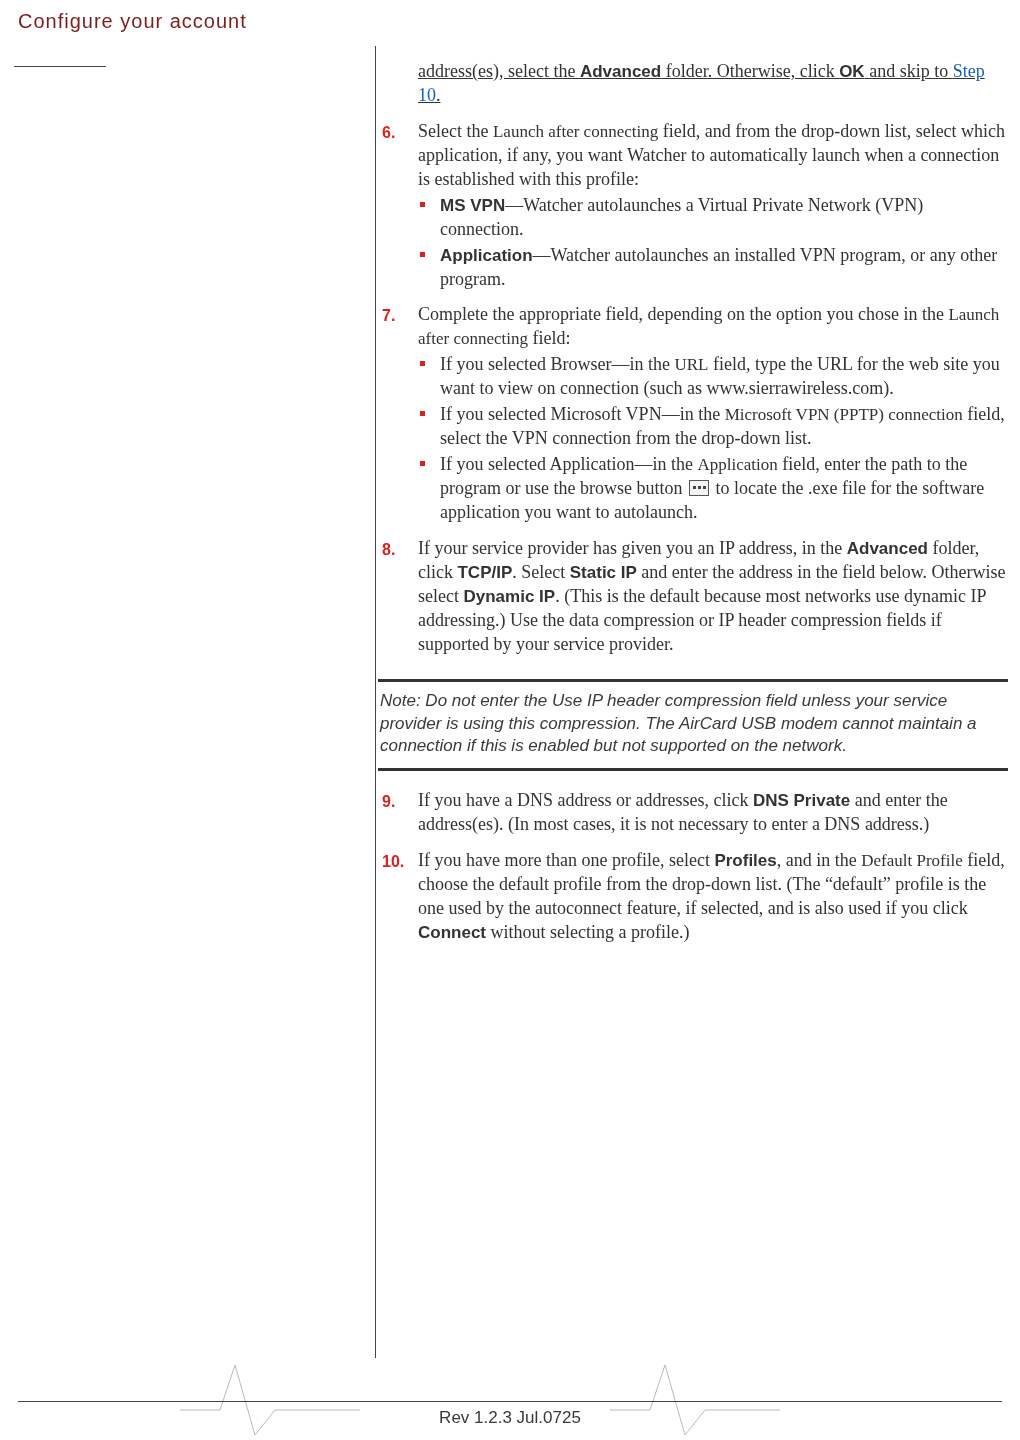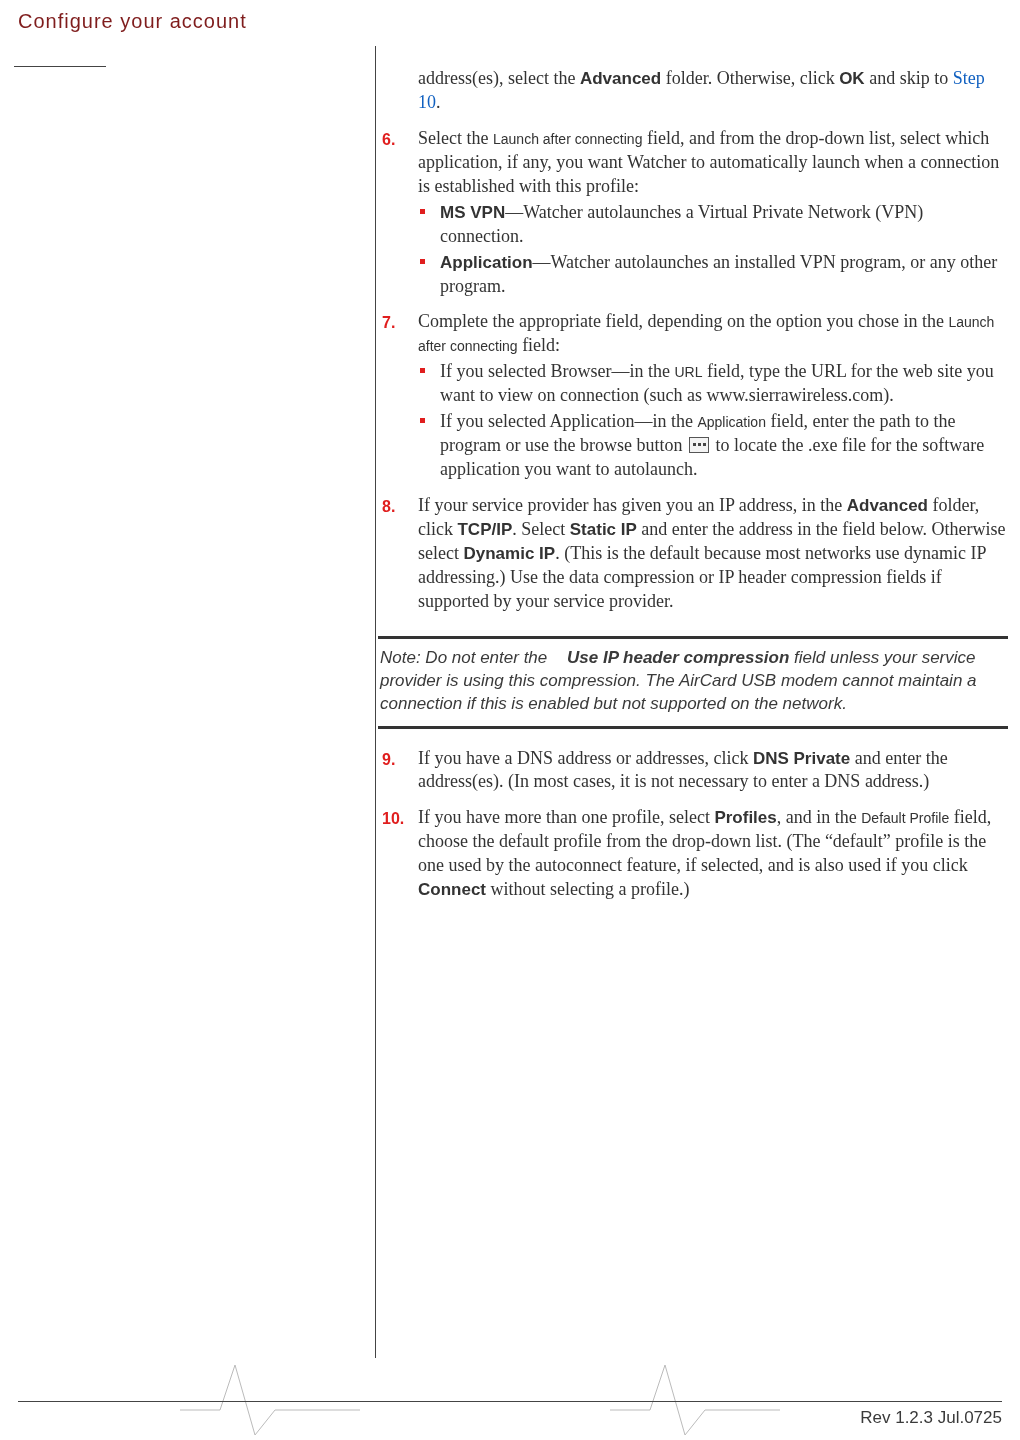--- a/index.html
+++ b/index.html
@@ -53,21 +53,21 @@
   }
   .step-num {
     position: absolute;
     left: 0;
     top: 2px;
     font-family: Arial, Helvetica, sans-serif;
     font-weight: bold;
     color: #e01e1e;
     font-size: 16px;
   }
-  .sans { font-family: Liberation Sans, sans-serif; font-size: 14px; }
+  .sans { font-family: Liberation Serif, serif; font-size: 17px; }
   .bold-sans { font-family: Arial, Helvetica, sans-serif; font-weight: bold; font-size: 17px; }
   .link { color: #1060c0; }
   .bullets { margin-top: 2px; }
   .bul {
     position: relative;
     padding-left: 22px;
     margin-top: 2px;
   }
   .bul .dot {
     position: absolute;
@@ -82,21 +82,21 @@
     border-top: 3px solid #333;
     border-bottom: 3px solid #333;
     padding: 8px 2px 10px 2px;
     font-family: Arial, Helvetica, sans-serif;
     font-style: italic;
     font-size: 17px;
     line-height: 1.35;
     color: #3a3a3a;
     margin-left: -4px;
   }
-  .note-box .bi { font-weight: bold; margin-left: 15px; }
+  .note-box .bi { font-weight: normal; }
   .browse-btn {
     display: inline-block;
     width: 18px;
     height: 14px;
     border: 1px solid #555;
     vertical-align: -2px;
     position: relative;
     background: #f3f3f3;
     margin: 0 2px;
   }
@@ -114,21 +114,21 @@
     font-family: Arial, Helvetica, sans-serif;
     font-size: 17px;
     color: #3a3a3a;
   }
   .footer-rule {
     border-top: 1px solid #444;
     margin-bottom: 6px;
   }
   .footer-row {
     display: flex;
-    justify-content: flex-end;
+    justify-content: center;
   }
   
   .wave-svg {
     position: absolute;
     left: 180px;
     bottom: 0;
     width: 600px;
     height: 135px;
   }
   .wave-svg path {
@@ -139,38 +139,39 @@
 </style>
 </head>
 <body>
 
 <div class="header-title">Configure your account</div>
 <div class="header-rule"></div>
 <div class="vrule"></div>
 
 <div class="content">
 
-  <div class="step" style="margin-top:7px;">
+  <div class="step" style="margin-top:0;text-decoration:underline;">
     <span>address(es), select the </span><span class="bold-sans">Advanced</span><span> folder. Otherwise, click </span><span class="bold-sans">OK</span><span> and skip to </span><span class="link">Step 10</span><span>.</span>
   </div>
 
   <div class="step">
     <span class="step-num">6.</span>
     <span>Select the </span><span class="sans">Launch after connecting</span><span> field, and from the drop-down list, select which application, if any, you want Watcher to automatically launch when a connection is established with this profile:</span>
     <div class="bullets">
       <div class="bul"><span class="dot"></span><span class="bold-sans">MS VPN</span><span>—Watcher autolaunches a Virtual Private Network (VPN) connection.</span></div>
       <div class="bul"><span class="dot"></span><span class="bold-sans">Application</span><span>—Watcher autolaunches an installed VPN program, or any other program.</span></div>
     </div>
   </div>
 
   <div class="step">
     <span class="step-num">7.</span>
     <span>Complete the appropriate field, depending on the option you chose in the </span><span class="sans">Launch after connecting</span><span> field:</span>
     <div class="bullets">
       <div class="bul"><span class="dot"></span><span>If you selected Browser—in the </span><span class="sans">URL</span><span> field, type the URL for the web site you want to view on connection (such as www.sierrawireless.com).</span></div>
+      <div class="bul"><span class="dot"></span><span>If you selected Microsoft VPN—in the </span><span class="sans">Microsoft VPN (PPTP) connection</span><span> field, select the VPN connection from the drop-down list.</span></div>
       <div class="bul"><span class="dot"></span><span>If you selected Application—in the </span><span class="sans">Application</span><span> field, enter the path to the program or use the browse button </span><span class="browse-btn"></span><span> to locate the .exe file for the software application you want to autolaunch.</span></div>
     </div>
   </div>
 
   <div class="step">
     <span class="step-num">8.</span>
     <span>If your service provider has given you an IP address, in the </span><span class="bold-sans">Advanced</span><span> folder, click </span><span class="bold-sans">TCP/IP</span><span>. Select </span><span class="bold-sans">Static IP</span><span> and enter the address in the field below. Otherwise select </span><span class="bold-sans">Dynamic IP</span><span>. (This is the default because most networks use dynamic IP addressing.) Use the data compression or IP header compression fields if supported by your service provider.</span>
   </div>
 
   <div class="note-box">

